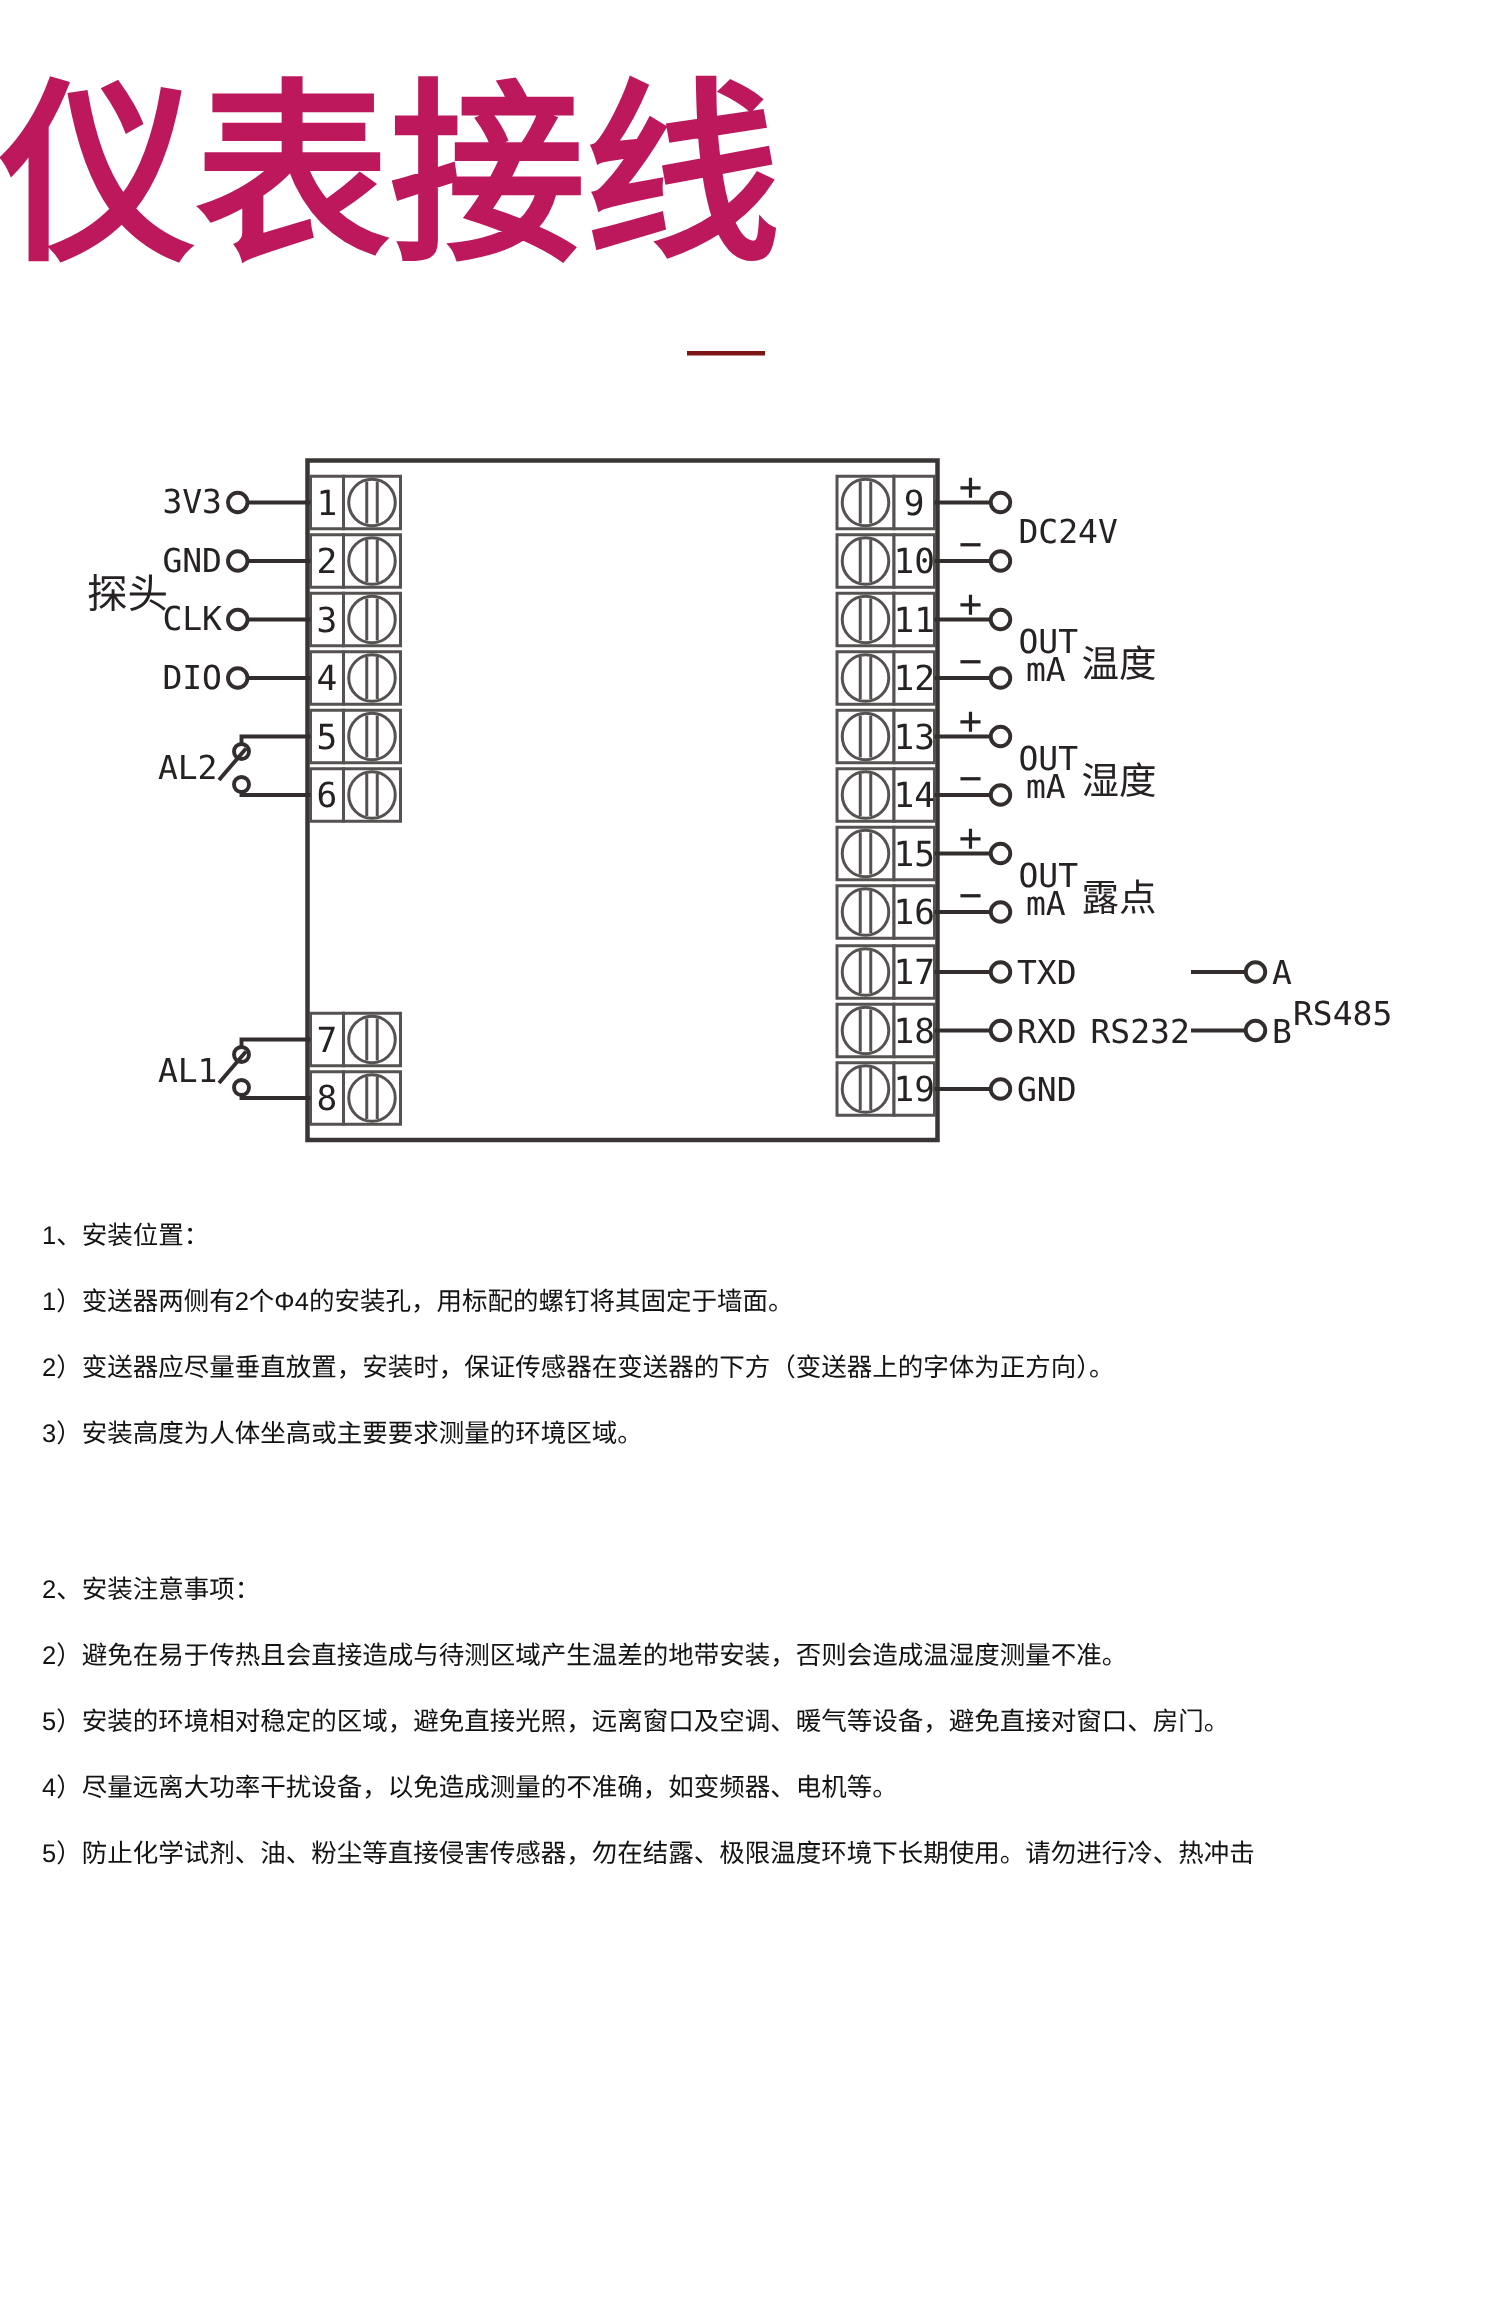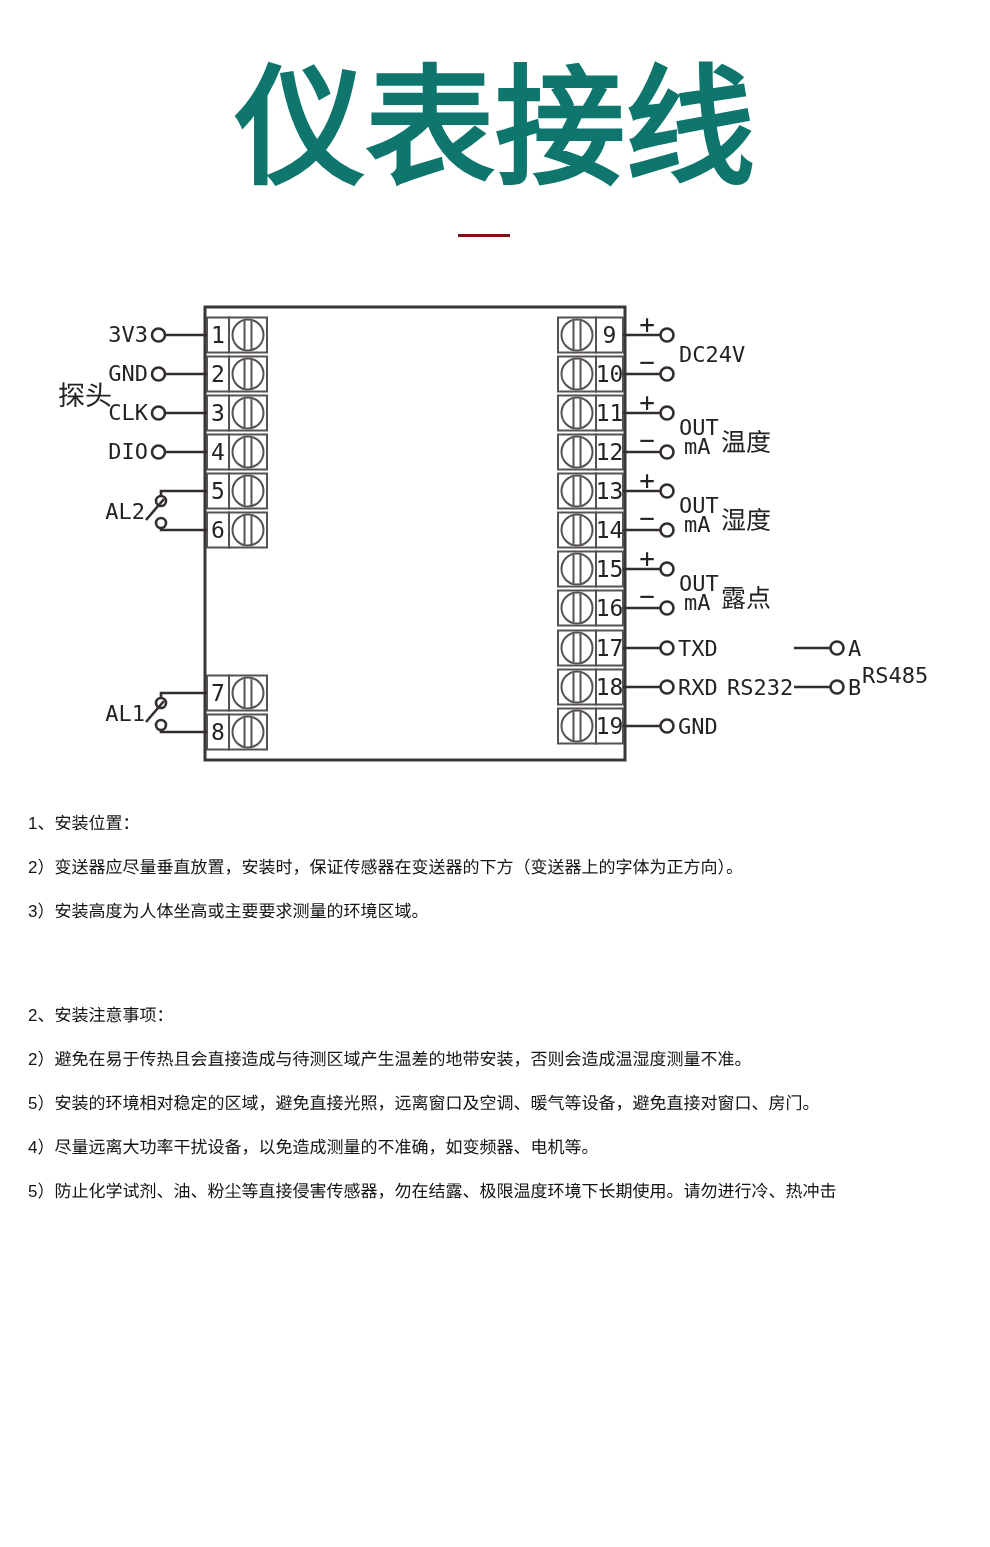--- a/index.html
+++ b/index.html
@@ -1,19 +1,19 @@
 <!DOCTYPE html>
 <html lang="zh-CN"><head>
 <meta charset="utf-8">
 <style>
   html,body{margin:0;padding:0;background:#fff;}
   .canvas{position:relative;width:990px;height:1547px;background:#fff;overflow:hidden;
           font-family:"Liberation Sans",sans-serif;}
-  .title{position:absolute;top:43px;left:0;width:100%;text-align:center;
-         font-weight:700;font-size:130px;line-height:170px;color:#0f766e;}
+  .title{position:absolute;top:32px;left:0;width:100%;
+         font-weight:700;font-size:130px;line-height:170px;color:#be185d;}
   .title-underline{position:absolute;top:234px;left:458px;width:52px;height:3px;background:#7f1416;}
   .diagram{position:absolute;left:0;top:288px;}
   
   .mainbox{fill:#fff;stroke:#3a3636;stroke-width:3;}
   .cell{fill:#fff;stroke:#575252;stroke-width:2;}
   .screw{fill:#fff;stroke:#575252;stroke-width:2;}
   .slot{stroke:#575252;stroke-width:2;}
   .wire{stroke:#332e2d;stroke-width:2.6;fill:none;}
   .node{fill:#fff;stroke:#332e2d;stroke-width:2.6;}
   .mono{font-family:"DejaVu Sans Mono",monospace;fill:#262222;}
@@ -306,20 +306,21 @@
       <line class="wire" x1="794" y1="399" x2="830.5" y2="399"></line>
       <circle class="node" cx="837" cy="399" r="6.5"></circle>
       <text class="mono lbl" x="848" y="407">B</text>
       <text class="mono lbl" x="862" y="395">RS485</text>
     </g>
   </svg>
 
   <div class="instructions">
     <section>
       <p>1、安装位置：</p>
+      <p>1）变送器两侧有2个Φ4的安装孔，用标配的螺钉将其固定于墙面。</p>
       <p>2）变送器应尽量垂直放置，安装时，保证传感器在变送器的下方（变送器上的字体为正方向）。</p>
       <p>3）安装高度为人体坐高或主要要求测量的环境区域。</p>
     </section>
     <section class="section2">
       <p>2、安装注意事项：</p>
       <p>2）避免在易于传热且会直接造成与待测区域产生温差的地带安装，否则会造成温湿度测量不准。</p>
       <p>5）安装的环境相对稳定的区域，避免直接光照，远离窗口及空调、暖气等设备，避免直接对窗口、房门。</p>
       <p>4）尽量远离大功率干扰设备，以免造成测量的不准确，如变频器、电机等。</p>
       <p>5）防止化学试剂、油、粉尘等直接侵害传感器，勿在结露、极限温度环境下长期使用。请勿进行冷、热冲击</p>
     </section>

